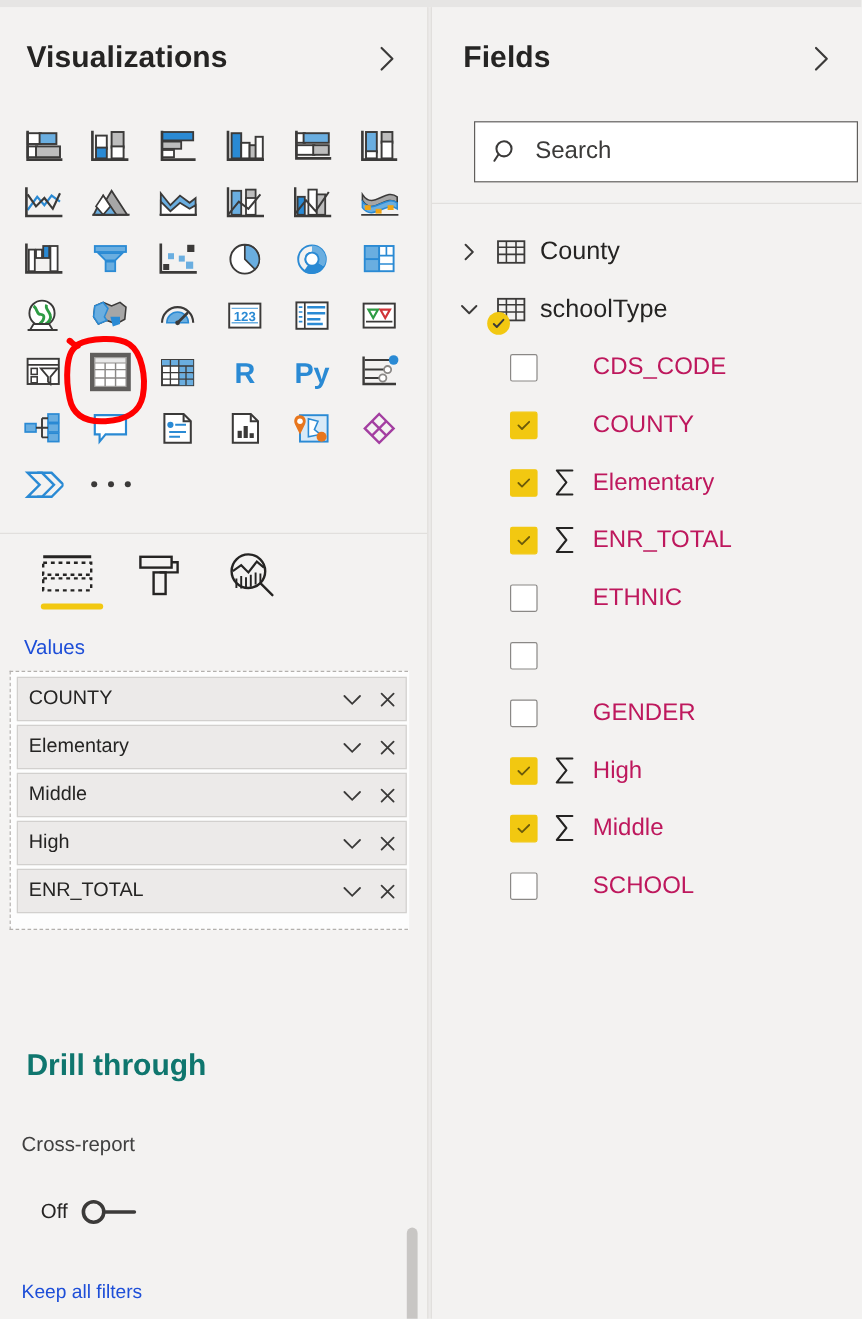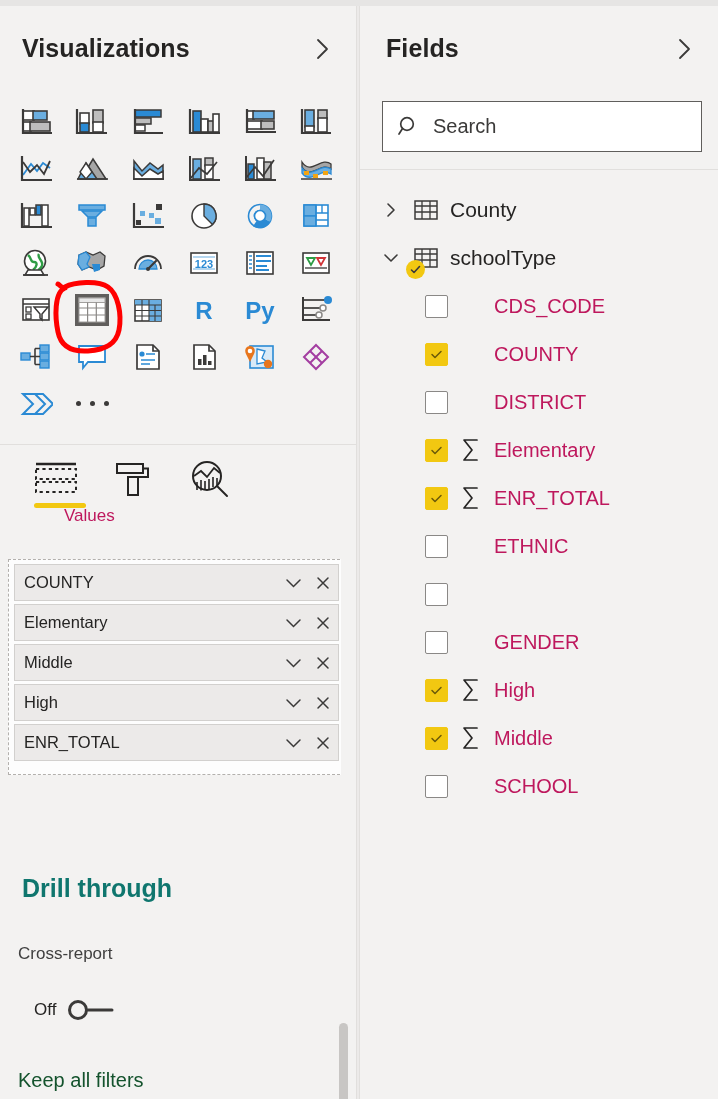--- a/index.html
+++ b/index.html
@@ -63,41 +63,41 @@
 
   
   .fmt-tabs { position:absolute; left:18px; top:448px; width:230px; height:56px; display:flex; }
   .fmt-tab { width:82px; height:56px; position:relative; display:flex; align-items:flex-start; justify-content:center; padding-top:4px; cursor:pointer; }
   .fmt-tab .underline {
     position:absolute; bottom:2px; left:16px; width:52px; height:5px; border-radius:3px; background:#f2c811;
   }
 
   
   .well-label {
-    position:absolute; left:20px; top:500px; font-size:17px; color:#be185d;margin-left:44px;
+    position:absolute; left:20px; top:524px; font-size:17px; color:#1d4ed8;
   }
   .well-box {
     position:absolute; left:8px; top:553px; width:337px;
     border:1px dashed #b3b0ad; background:#fdfdfd; padding:4px 5px 10px 5px;
   }
   .well-chip {
     height:37px; margin-bottom:3px;
     background:#eceae9; border:1px solid #d2d0ce;
     display:flex; align-items:center; position:relative; cursor:pointer;
   }
   .well-chip .chip-label { font-size:16.5px; color:#252423; padding-left:9px; flex:1; }
   .chip-btn { width:30px; height:30px; display:flex; align-items:center; justify-content:center; cursor:pointer; }
 
   
   .dt-title { position:absolute; left:22px; top:868px; font-size:25px; font-weight:600; color:#0f766e; }
   .dt-sub  { position:absolute; left:18px; top:938px; font-size:17px; color:#404040; }
   .dt-toggle-row { position:absolute; left:34px; top:993px; display:flex; align-items:center; gap:10px; }
   .dt-toggle-row .off-label { font-size:17px; color:#252423; }
   .toggle { width:66px; height:22px; position:relative; cursor:pointer; }
-  .dt-keep { position:absolute; left:18px; top:1063px; font-size:20px; color:#14532d; }
+  .dt-keep { position:absolute; left:18px; top:1063px; font-size:16px; color:#1d4ed8; }
 
   
   .left-scroll-track { position:absolute; right:3px; top:505px; bottom:0; width:12px; background:#f3f2f1; }
   .left-scroll-thumb { position:absolute; right:5px; top:512px; width:9px; height:458px; border-radius:5px; background:#c8c6c4; cursor:pointer; }
 
   
   .search-box {
     position:absolute; left:26px; top:101px; width:320px; height:51px;
     background:#ffffff; border:1px solid #605e5c; display:flex; align-items:center; cursor:text;
   }
@@ -598,21 +598,21 @@
     <div class="pane-header">
       <div class="pane-title">Fields</div>
       <div class="expand-chevron" title="Expand">
         <svg width="26" height="26" viewBox="0 0 26 26">
             <path d="M8 4 L17 13 L8 22" fill="none" stroke="#3b3a39" stroke-width="1.8" stroke-linecap="round" stroke-linejoin="round"></path>
           </svg>
       </div>
     </div>
   </div>
 
-  <div class="search-box" style="left:382px;">
+  <div class="search-box" style="left:395px;">
     <span class="sicon">
       <svg width="24" height="24" viewBox="0 0 24 24">
           <circle cx="10" cy="9" r="6.3" fill="none" stroke="#3b3a39" stroke-width="1.7"></circle>
           <path d="M5.5 13.5 L2 19" stroke="#3b3a39" stroke-width="1.7" stroke-linecap="round"></path>
         </svg>
     </span>
     <input type="text" value="" placeholder="Search" style="">
   </div>
 
   <div class="fields-sep"></div>
@@ -661,24 +661,20 @@
 
     <div class="field-row">
       <span class="fld-check on">
         <svg width="15" height="15" viewBox="0 0 15 15">
             <path d="M3 7.5 L6 10.5 L12 4.5" fill="none" stroke="#6b5a0a" stroke-width="1.5" stroke-linecap="round" stroke-linejoin="round"></path>
           </svg>
       </span>
       <span class="fld-label nosigma">COUNTY</span>
     </div>
 
-    <div class="field-row">
-      <span class="fld-check off"></span>
-      <span class="fld-label nosigma">DISTRICT</span>
-    </div>
 
     <div class="field-row">
       <span class="fld-check on">
         <svg width="15" height="15" viewBox="0 0 15 15">
             <path d="M3 7.5 L6 10.5 L12 4.5" fill="none" stroke="#6b5a0a" stroke-width="1.5" stroke-linecap="round" stroke-linejoin="round"></path>
           </svg>
       </span>
       <span class="fld-sigma">
         <svg width="22" height="26" viewBox="0 0 22 26">
             <path d="M17 3 H4 L12 13 L4 23 H17" fill="none" stroke="#252423" stroke-width="1.7" stroke-linejoin="round" stroke-linecap="round"></path>

